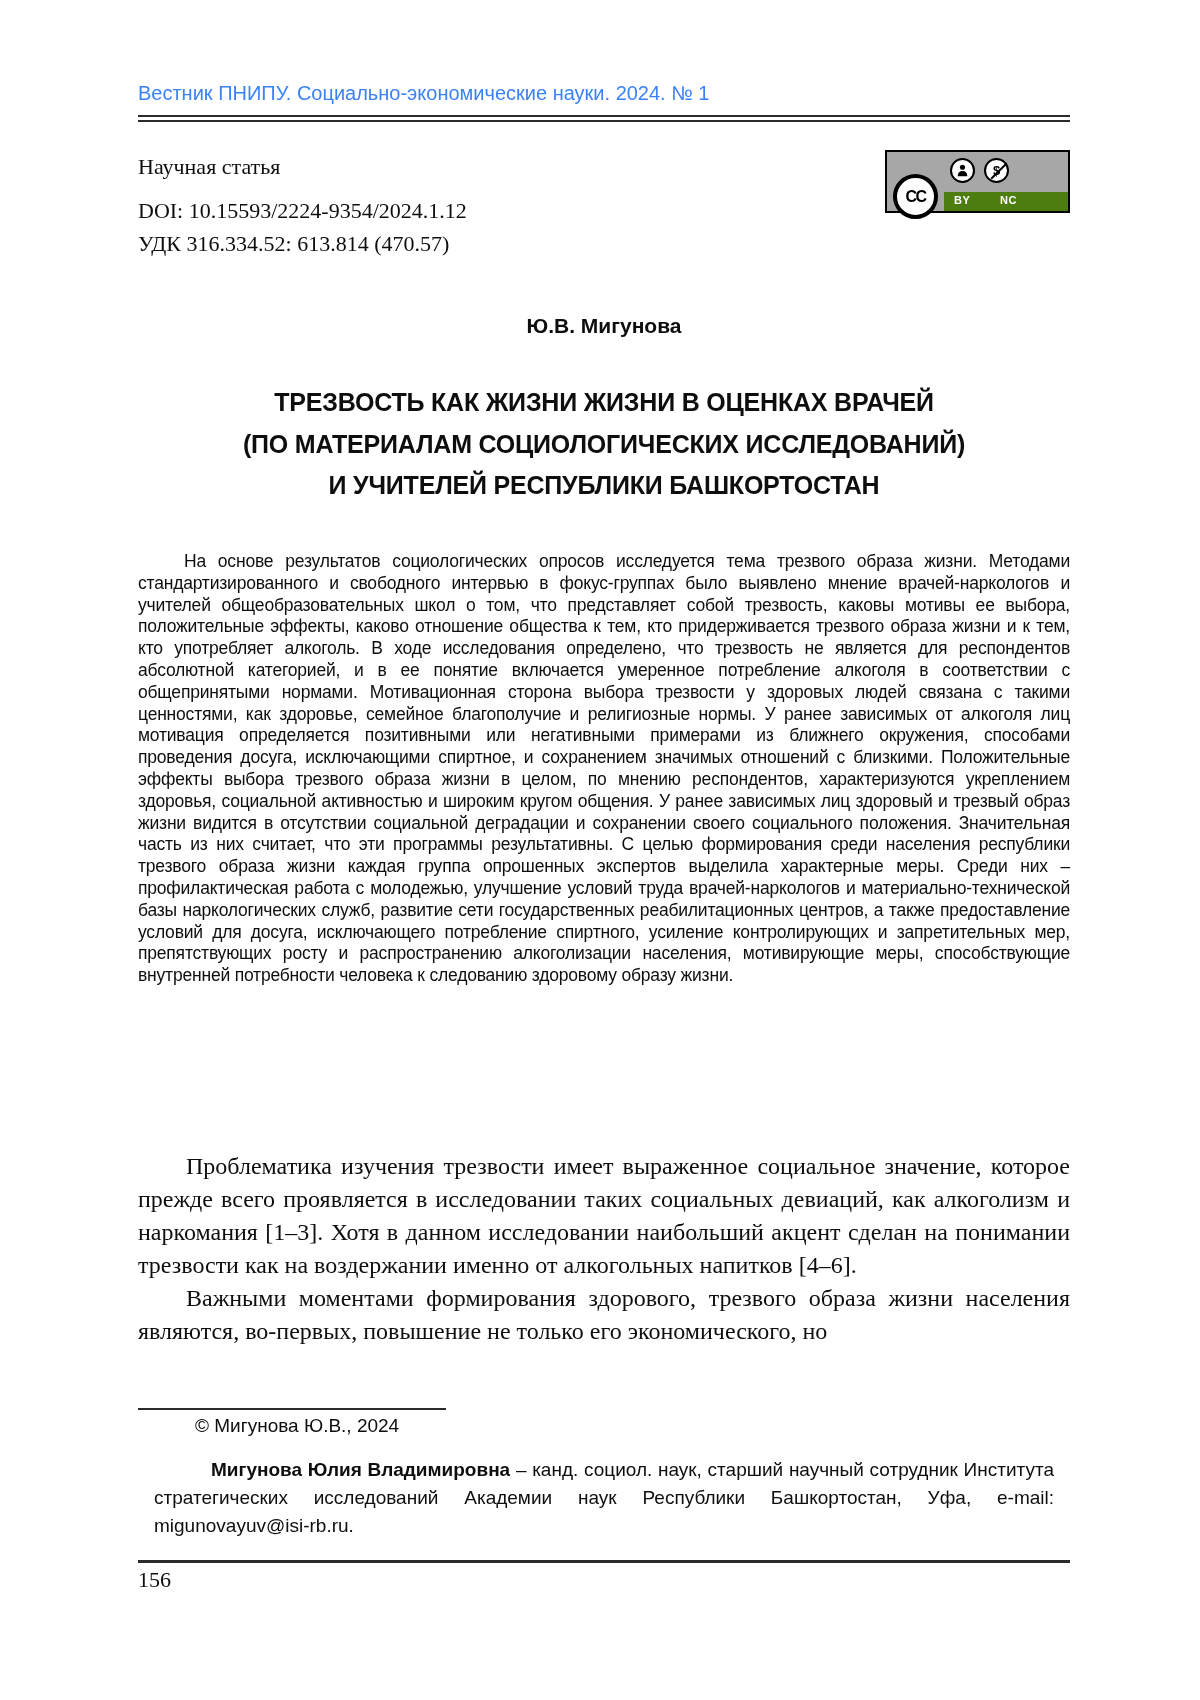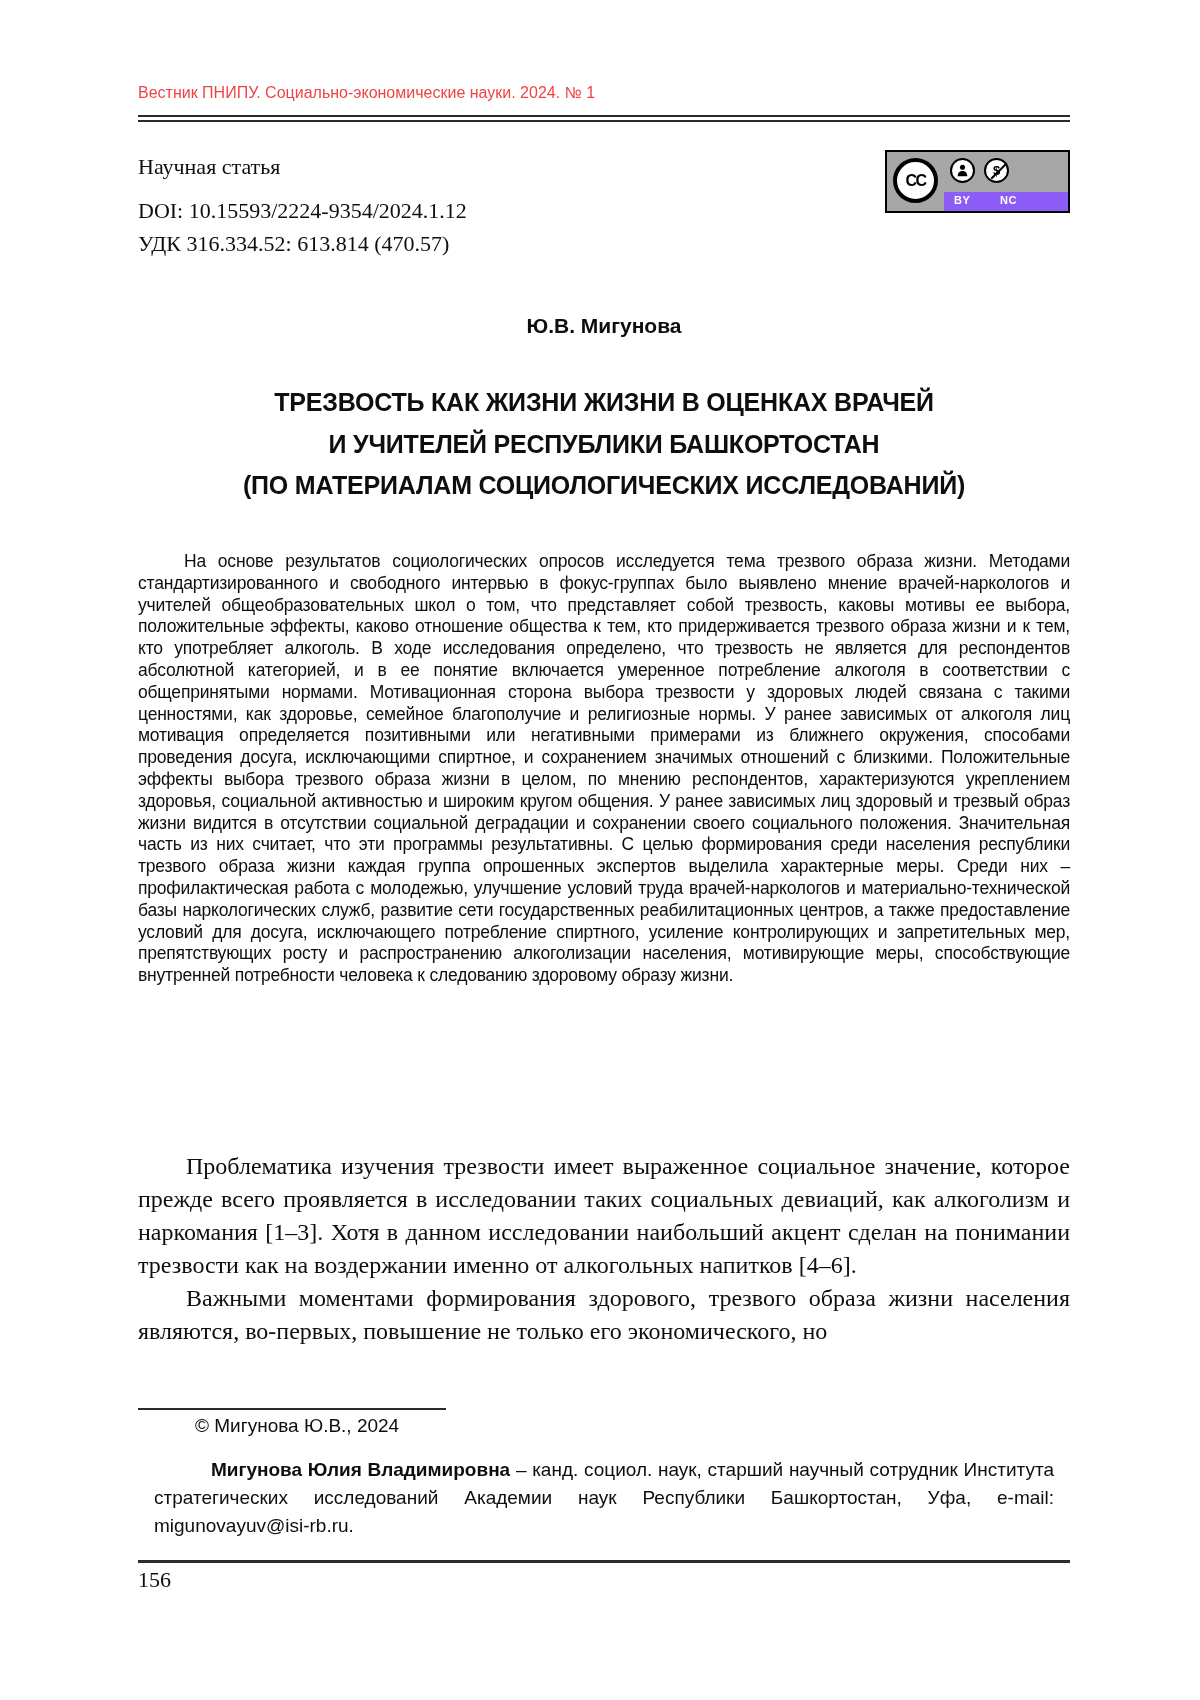--- a/index.html
+++ b/index.html
@@ -10,42 +10,42 @@
     overflow:hidden;
     color:#0e0e0e;
     font-family:"Liberation Serif", serif;
   }
   .sec{position:absolute;left:138px;width:932px;}
 
   
   .running-header{
     top:82px;
     font-family:"Liberation Sans", sans-serif;
-    font-size:16px;line-height:22px;color:#ef4444;
+    font-size:20px;line-height:22px;color:#3b82f6;
   }
   .header-rule{
     top:115px;height:3px;
     border-top:2px solid #2b2b2b;
     border-bottom:2px solid #2b2b2b;
   }
 
   
   .meta-row{top:150px;height:70px;}
   .article-type{
     position:absolute;left:0;top:4px;
     font-size:22px;line-height:26px;
   }
   
   .cc-badge{
     position:absolute;right:0;top:0;
     width:185px;height:63px;box-sizing:border-box;
     background:#a7a7a7;border:2.5px solid #000;
   }
   .cc-circle{
-    position:absolute;left:6px;top:6px;
+    position:absolute;left:6px;top:22px;
     width:37px;height:37px;border-radius:50%;
     background:#fff;border:4.5px solid #000;
     display:flex;align-items:center;justify-content:center;
     font-family:"Liberation Sans", sans-serif;
     font-weight:bold;font-size:16px;letter-spacing:-1.5px;color:#000;
   }
   .mini-circle{
     position:absolute;top:6px;
     width:21px;height:21px;border-radius:50%;
     background:#fff;border:2.5px solid #000;
@@ -57,21 +57,21 @@
     position:relative;
     font-family:"Liberation Sans", sans-serif;
     font-weight:bold;font-size:13px;color:#000;line-height:1;
   }
   .nc-slash{
     position:absolute;left:-5px;top:6px;width:22px;height:2px;
     background:#000;transform:rotate(-45deg);
   }
   .cc-strip{
     position:absolute;left:57px;right:0;bottom:0;height:19px;
-    background:#8b5cf6;
+    background:#4d7c0f;
   }
   .strip-label{
     position:absolute;top:2px;
     font-family:"Liberation Sans", sans-serif;
     font-weight:bold;font-size:11px;color:#fff;letter-spacing:0.5px;
   }
   .strip-by{left:10px;}
   .strip-nc{left:45px;padding-left:11px;}
 
   
@@ -157,22 +157,22 @@
 
   <div class="sec doi-block">
     <div>DOI: 10.15593/2224-9354/2024.1.12</div>
     <div>УДК 316.334.52: 613.814 (470.57)</div>
   </div>
 
   <div class="sec author">Ю.В. Мигунова</div>
 
   <div class="sec title">
     <div>ТРЕЗВОСТЬ КАК ЖИЗНИ ЖИЗНИ В ОЦЕНКАХ ВРАЧЕЙ</div>
+    <div>(ПО МАТЕРИАЛАМ СОЦИОЛОГИЧЕСКИХ ИССЛЕДОВАНИЙ)</div>
     <div>И УЧИТЕЛЕЙ РЕСПУБЛИКИ БАШКОРТОСТАН</div>
-    <div>(ПО МАТЕРИАЛАМ СОЦИОЛОГИЧЕСКИХ ИССЛЕДОВАНИЙ)</div>
   </div>
 
   <div class="sec abstract-block">
     <p>На основе результатов социологических опросов исследуется тема трезвого образа жизни. Методами стандартизированного и свободного интервью в фокус-группах было выявлено мнение врачей-наркологов и учителей общеобразовательных школ о том, что представляет собой трезвость, каковы мотивы ее выбора, положительные эффекты, каково отношение общества к тем, кто придерживается трезвого образа жизни и к тем, кто употребляет алкоголь. В ходе исследования определено, что трезвость не является для респондентов абсолютной категорией, и в ее понятие включается умеренное потребление алкоголя в соответствии с общепринятыми нормами. Мотивационная сторона выбора трезвости у здоровых людей связана с такими ценностями, как здоровье, семейное благополучие и религиозные нормы. У ранее зависимых от алкоголя лиц мотивация определяется позитивными или негативными примерами из ближнего окружения, способами проведения досуга, исключающими спиртное, и сохранением значимых отношений с близкими. Положительные эффекты выбора трезвого образа жизни в целом, по мнению респондентов, характеризуются укреплением здоровья, социальной активностью и широким кругом общения. У ранее зависимых лиц здоровый и трезвый образ жизни видится в отсутствии социальной деградации и сохранении своего социального положения. Значительная часть из них считает, что эти программы результативны. С целью формирования среди населения республики трезвого образа жизни каждая группа опрошенных экспертов выделила характерные меры. Среди них – профилактическая работа с молодежью, улучшение условий труда врачей-наркологов и материально-технической базы наркологических служб, развитие сети государственных реабилитационных центров, а также предоставление условий для досуга, исключающего потребление спиртного, усиление контролирующих и запретительных мер, препятствующих росту и распространению алкоголизации населения, мотивирующие меры, способствующие внутренней потребности человека к следованию здоровому образу жизни.</p>
   </div>
 
   <div class="sec body-block">
     <p>Проблематика изучения трезвости имеет выраженное социальное значение, которое прежде всего проявляется в исследовании таких социальных девиаций, как алкоголизм и наркомания [1–3]. Хотя в данном исследовании наибольший акцент сделан на понимании трезвости как на воздержании именно от алкогольных напитков [4–6].</p>
     <p>Важными моментами формирования здорового, трезвого образа жизни населения являются, во-первых, повышение не только его экономического, но</p>
   </div>

